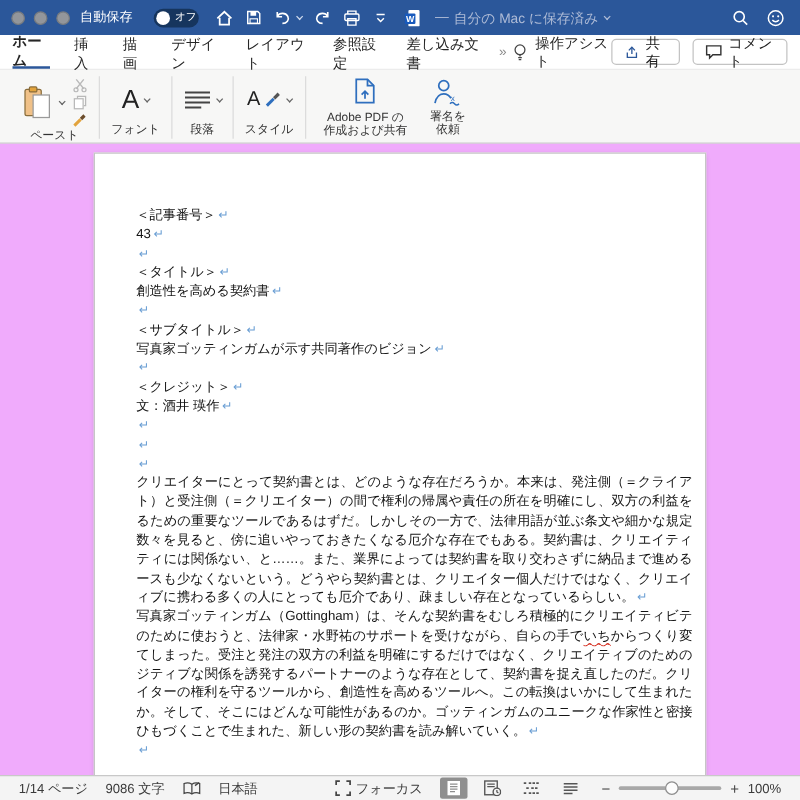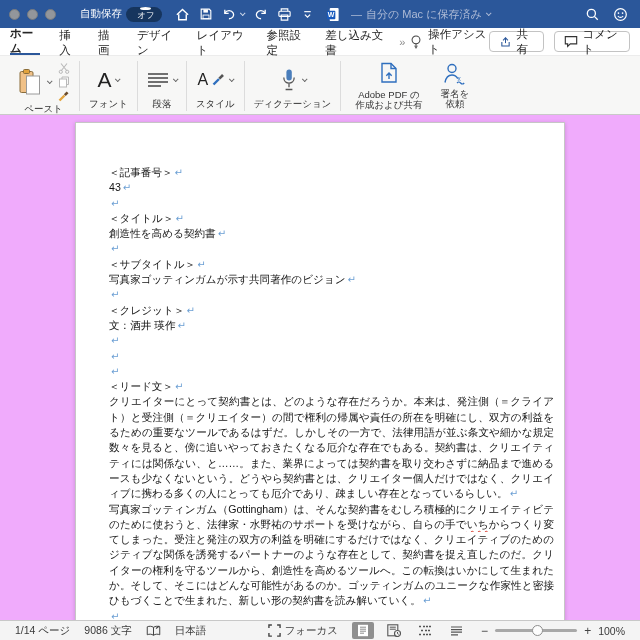--- a/index.html
+++ b/index.html
@@ -3,23 +3,23 @@
 <meta charset="utf-8">
 <style>
   * { margin:0; padding:0; box-sizing:border-box; }
   html,body { width:640px; height:640px; overflow:hidden; }
   body { font-family:"Liberation Sans","DejaVu Sans",sans-serif; display:flex; flex-direction:column; background:#e3e3e3; }
 
   
   .titlebar { height:28px; background:#2b579a; display:flex; align-items:center; padding:0 12px 0 9px; flex:none; }
   .lights { display:flex; gap:7px; align-items:center; }
   .light { width:11px; height:11px; border-radius:50%; background:#93969b; border:1px solid #777b80; }
-  .autosave { display:flex; align-items:center; margin-left:24px; gap:4px; }
+  .autosave { display:flex; align-items:center; margin-left:8px; gap:17px; }
   .autosave-label { color:#fff; font-size:10.5px; }
-  .toggle { width:36px; height:15px; border-radius:8px; background:#16355e; position:relative; display:flex; align-items:center;flex-direction:column; }
+  .toggle { width:36px; height:15px; border-radius:8px; background:#16355e; position:relative; display:flex; align-items:center; }
   .knob { width:11px; height:11px; border-radius:50%; background:#fff; margin-left:2px; }
   .toggle-state { color:#fff; font-size:8.5px; margin-left:4px; }
   .tb-icons { display:flex; align-items:center; gap:9px; margin-left:13px; }
   .tb-btn { display:flex; align-items:center; }
   .chev { display:inline-block; width:4px; height:4px; border-right:1.2px solid #666; border-bottom:1.2px solid #666; transform:rotate(45deg) translateY(-1px); }
   .chev.w { border-color:#cfdaec; }
   .title-cluster { display:flex; align-items:center; margin-left:12px; gap:5px; min-width:0; }
   .doc-title { color:#fff; font-size:11px; white-space:nowrap; }
   .save-status { color:#aebbd6; font-size:11px; white-space:nowrap; margin-left:6px; display:flex; align-items:center; gap:4px; }
   .tb-right { margin-left:auto; display:flex; align-items:center; gap:13px; }
@@ -261,33 +261,20 @@
         <svg width="13" height="13" viewBox="0 0 13 13">
             <path d="M1.5 11.5 7 6" stroke="#2f6fbe" stroke-width="2.4"></path>
             <path d="M7.3 5.7 11 2" stroke="#555" stroke-width="2.6"></path>
           </svg>
       </span>
       <span class="chev"></span>
     </div>
     <div class="glabel">スタイル</div>
   </div>
 
-  <div class="rgroup divided">
-    <div class="icons-row">
-      <span>
-        <svg width="18" height="24" viewBox="0 0 18 24">
-            <rect x="6.4" y="1.5" width="5.4" height="11" rx="2.7" fill="#4a7ebb"></rect>
-            <path d="M3.8 9.5c0 7.4 10.4 7.4 10.4 0" fill="none" stroke="#555" stroke-width="1.3"></path>
-            <path d="M9 15.5v3.8M5.6 21.5h6.8" stroke="#555" stroke-width="1.3"></path>
-          </svg>
-      </span>
-      <span class="chev"></span>
-    </div>
-    <div class="glabel">ディクテーション</div>
-  </div>
 
   <div class="rgroup" style="padding-left:14px;">
     <div class="icons-row">
       <span>
         <svg width="24" height="26" viewBox="0 0 24 26">
             <path d="M5 1.5h9l5 5v13.5H5z" fill="none" stroke="#2f6fbe" stroke-width="1.4"></path>
             <path d="M14 1.5v5h5" fill="none" stroke="#2f6fbe" stroke-width="1.4"></path>
             <path d="M12 17v-6M9.3 13.7 12 11l2.7 2.7" fill="none" stroke="#2f6fbe" stroke-width="1.4"></path>
           </svg>
       </span>
@@ -326,21 +313,20 @@
         <div class="dline">創造性を高める契約書<span class="pil">↵</span></div>
         <div class="dline"><span class="pil">↵</span></div>
         <div class="dline">＜サブタイトル＞<span class="pil">↵</span></div>
         <div class="dline">写真家ゴッティンガムが示す共同著作のビジョン<span class="pil">↵</span></div>
         <div class="dline"><span class="pil">↵</span></div>
         <div class="dline">＜クレジット＞<span class="pil">↵</span></div>
         <div class="dline">文：酒井 瑛作<span class="pil">↵</span></div>
         <div class="dline"><span class="pil">↵</span></div>
         <div class="dline"><span class="pil">↵</span></div>
         <div class="dline"><span class="pil">↵</span></div>
-        <div class="dline">＜リード文＞<span class="pil">↵</span></div>
         <div class="dline j">クリエイターにとって契約書とは、どのような存在だろうか。本来は、発注側（＝クライアン</div>
         <div class="dline j">ト）と受注側（＝クリエイター）の間で権利の帰属や責任の所在を明確にし、双方の利益を守</div>
         <div class="dline j">るための重要なツールであるはずだ。しかしその一方で、法律用語が並ぶ条文や細かな規定の</div>
         <div class="dline j">数々を見ると、傍に追いやっておきたくなる厄介な存在でもある。契約書は、クリエイティビ</div>
         <div class="dline j">ティには関係ない、と……。また、業界によっては契約書を取り交わさずに納品まで進めるケ</div>
         <div class="dline j">ースも少なくないという。どうやら契約書とは、クリエイター個人だけではなく、クリエイテ</div>
         <div class="dline">ィブに携わる多くの人にとっても厄介であり、疎ましい存在となっているらしい。<span class="pil">↵</span></div>
         <div class="dline j">写真家ゴッティンガム（Gottingham）は、そんな契約書をむしろ積極的にクリエイティビティ</div>
         <div class="dline j">のために使おうと、法律家・水野祐のサポートを受けながら、自らの手で<span class="sq">いち</span>からつくり変え</div>
         <div class="dline j">てしまった。受注と発注の双方の利益を明確にするだけではなく、クリエイティブのためのポ</div>

